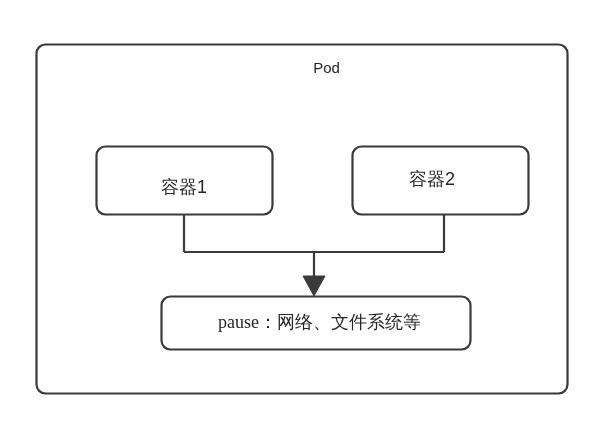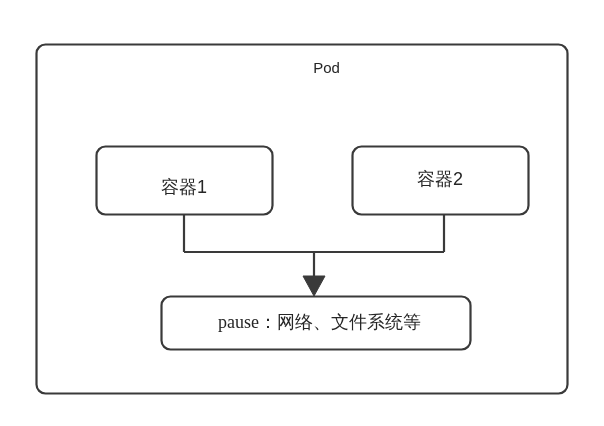--- a/index.html
+++ b/index.html
@@ -42,21 +42,21 @@
     font-size: 15px;
     margin-left: 25px;
   }
   #c1-label {
     left: 96px;
     top: 178px;
     width: 176px;
     font-size: 18px;
   }
   #c2-label {
-    left: 352px;
+    left: 344px;
     top: 170px;
     width: 176px;
     font-size: 18px;
   }
   #pause-label {
     left: 165px;
     top: 313px;
     width: 309px;
     font-size: 18px;
     font-family: Liberation Serif, serif;

